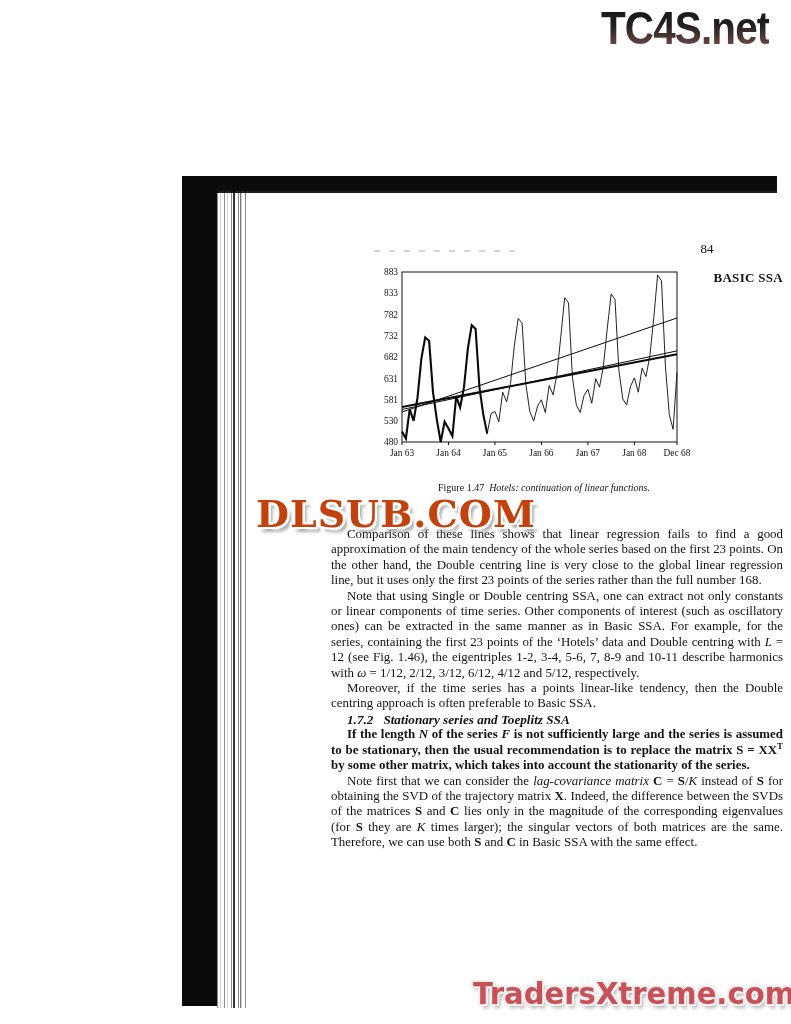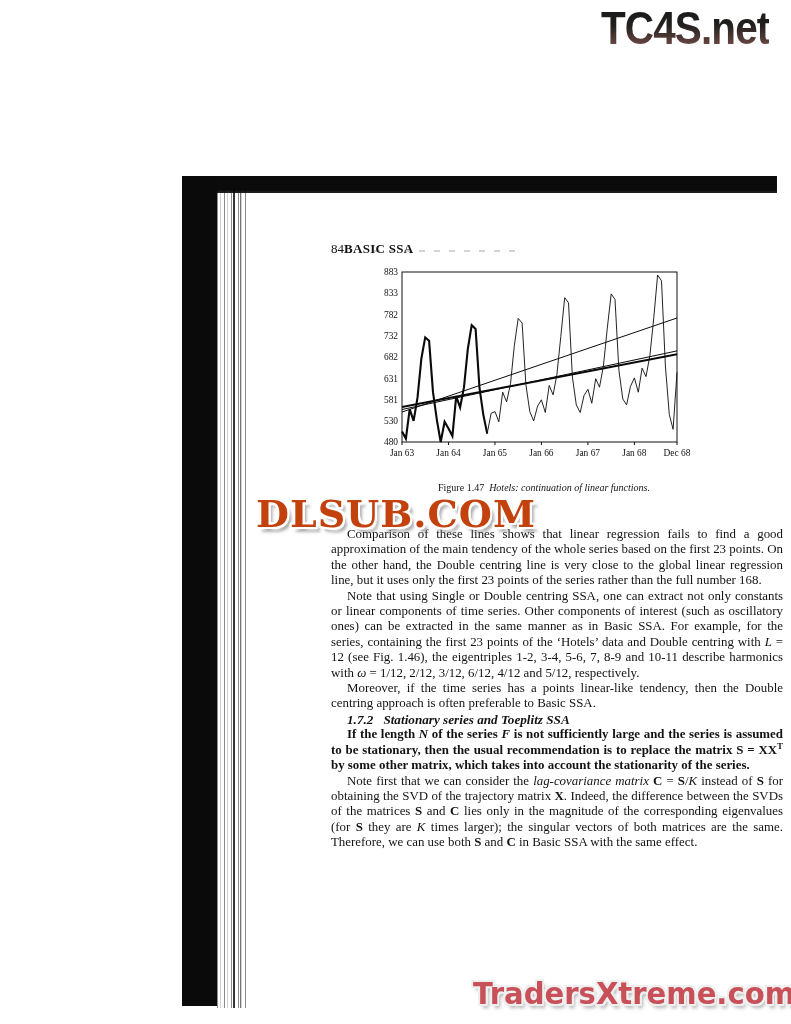--- a/index.html
+++ b/index.html
@@ -40,22 +40,22 @@
   .scan-strip-left{position:absolute;left:182px;top:176px;width:35px;height:830px;background:#0a0a0a;}
   .binding{position:absolute;left:217px;top:190px;width:29px;height:818px;opacity:.8;
     background:repeating-linear-gradient(90deg, rgba(15,15,15,.6) 0 1px, rgba(0,0,0,0) 1px 3px,
       rgba(50,50,50,.28) 3px 4px, rgba(0,0,0,0) 4px 7px);}
   .binding-line1{position:absolute;left:233px;top:190px;width:2px;height:818px;background:rgba(8,8,8,.8);}
   .binding-line2{position:absolute;left:240px;top:190px;width:1px;height:818px;background:rgba(8,8,8,.55);}
   .scan-noise{position:absolute;left:374px;top:250px;width:150px;height:2px;opacity:.32;
     background:repeating-linear-gradient(90deg,#777 0 6px,transparent 6px 15px);}
   
   .header{position:absolute;left:331px;top:241px;width:452px;display:flex;
-    justify-content:flex-start;font-size:13px;}
-  .running-head{font-weight:bold;letter-spacing:.3px;}
+    justify-content:flex-end;font-size:13px;}
+  .running-head{font-weight:bold;letter-spacing:.3px;margin-top:29px;}
   .chart{position:absolute;left:372px;top:258px;width:326px;height:204px;}
   .chart svg{font-family:"Liberation Serif", serif;}
   .caption{position:absolute;left:318px;top:482px;width:452px;text-align:center;font-size:10px;}
   .caption em{font-style:italic;}
   .textblock{position:absolute;left:331px;top:527px;width:452px;font-size:12.9px;
     line-height:15.4px;text-align:justify;z-index:10;}
   .textblock p{margin:0;text-indent:16px;}
   .p-gap{margin-bottom:5px;}
   .p-noindent{text-indent:0;font-weight:bold;}
   .heading{margin:26px 0 13px 0;text-indent:0;font-style:italic;font-weight:600;font-size:13.2px;}

